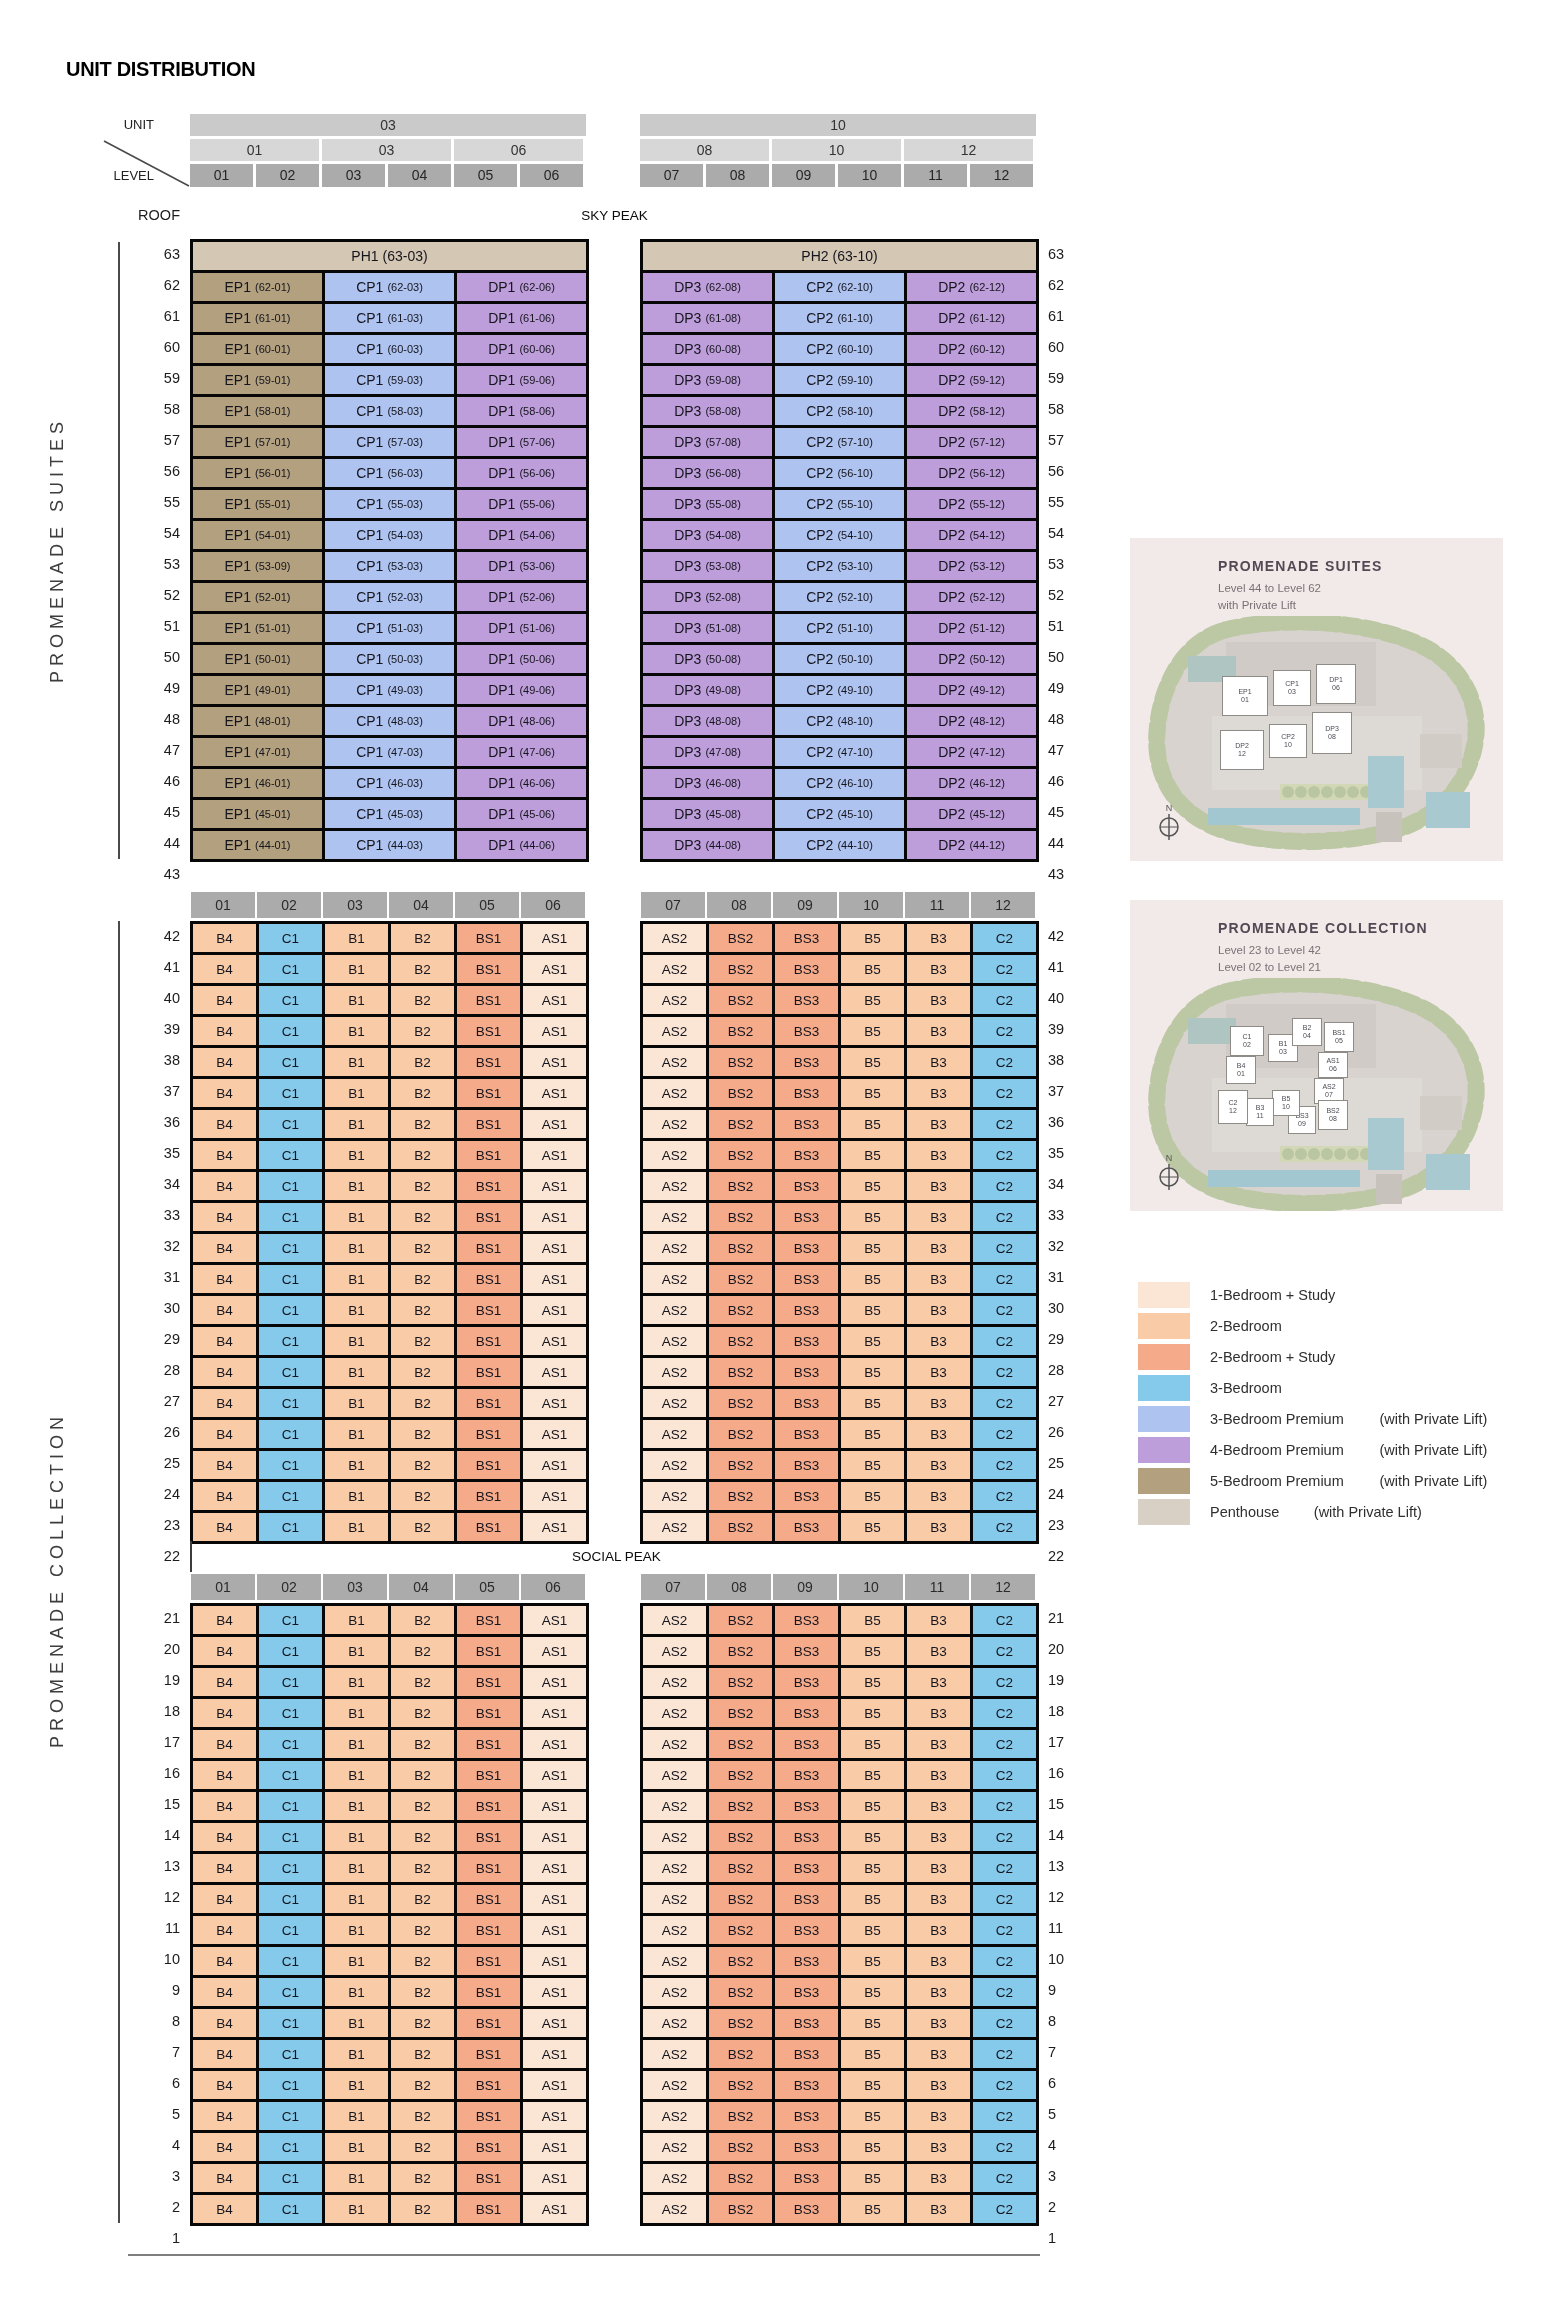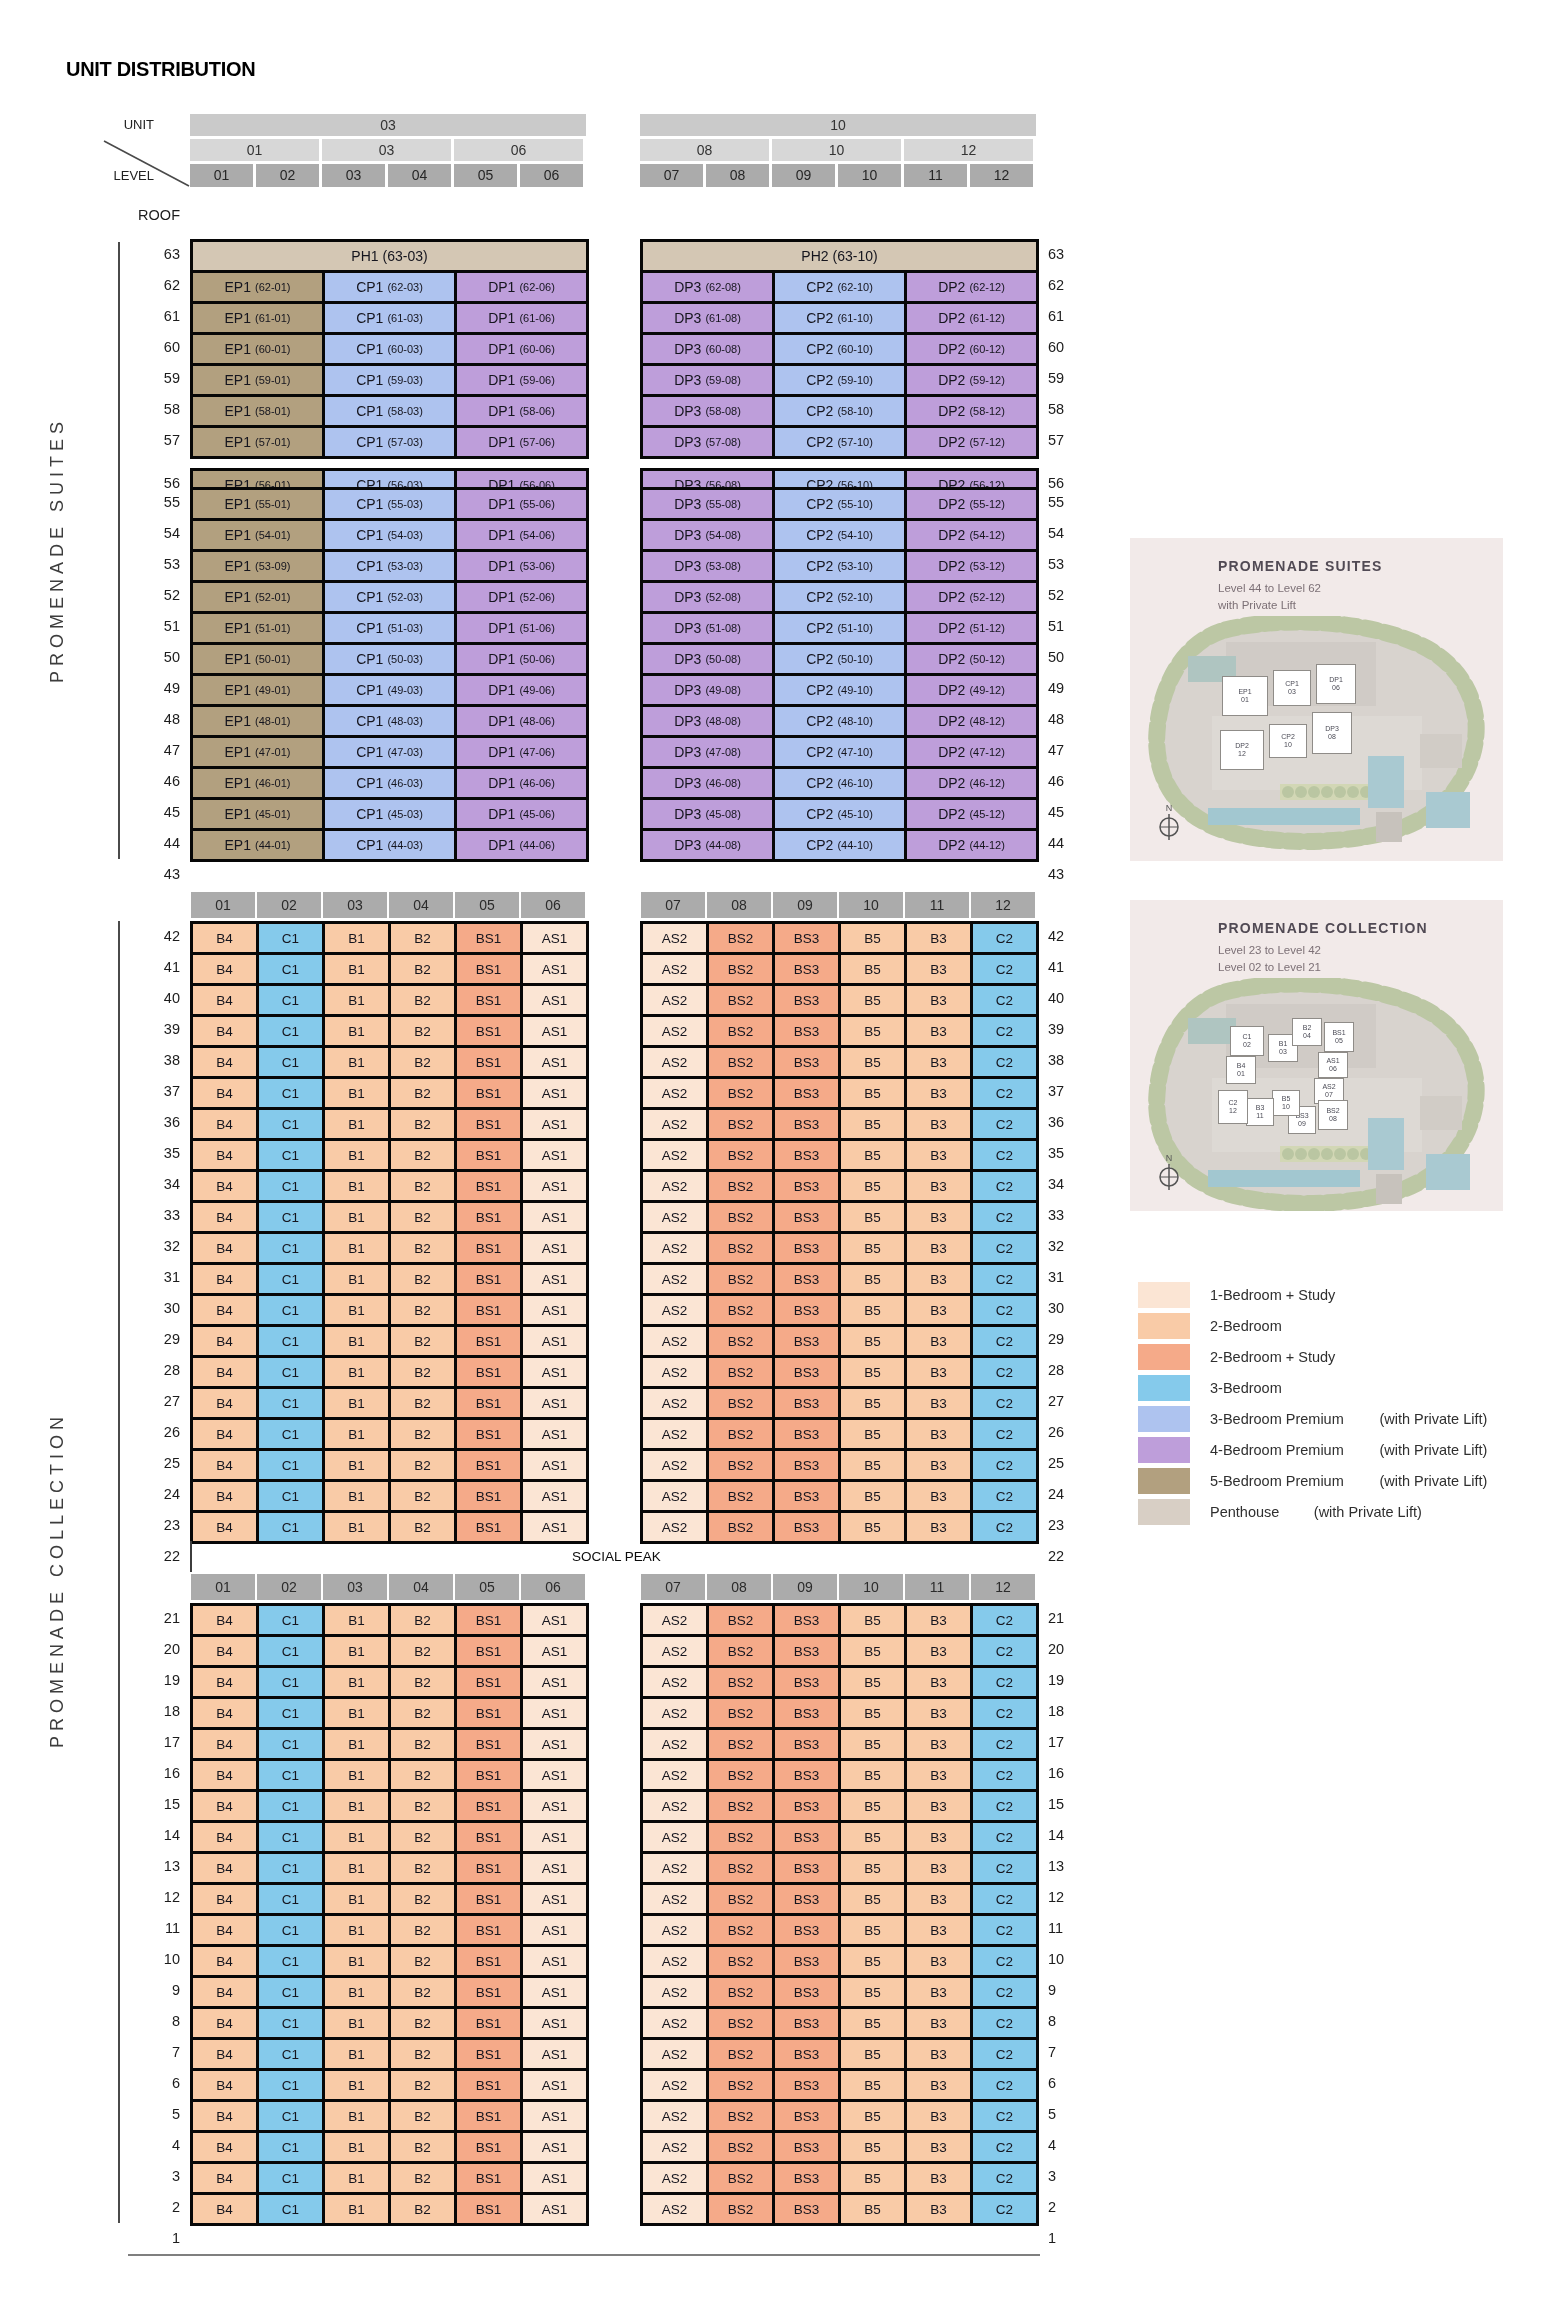--- a/index.html
+++ b/index.html
@@ -95,20 +95,21 @@
       <div class="band3" style="left: 450px;">07</div>
       <div class="band3" style="left: 516px;">08</div>
       <div class="band3" style="left: 582px;">09</div>
       <div class="band3" style="left: 648px;">10</div>
       <div class="band3" style="left: 714px;">11</div>
       <div class="band3" style="left: 780px;">12</div>
     </div>
 
   <div class="roofrow">
     <div class="lab">ROOF</div>
+    <div class="sep noline">SKY PEAK</div>
   </div>
 
   <div class="rows" id="rows">
       <div class="row" style="top: 0px;">
         <div class="lab">63</div>
         <div class="rlab">63</div>
         <div class="cell" style="left: 65px; width: 399px; background: rgb(212, 199, 180);">
           <div class="code">PH1 (63-03)</div>
         </div>
         <div class="cell" style="left: 515px; width: 399px; background: rgb(212, 199, 180);">
@@ -276,21 +277,21 @@
         </div>
         <div class="cell" style="left: 647px; width: 135px; background: rgb(174, 195, 239);">
           <div class="code">CP2</div>
           <div class="num">(57-10)</div>
         </div>
         <div class="cell" style="left: 779px; width: 135px; background: rgb(190, 158, 218);">
           <div class="code">DP2</div>
           <div class="num">(57-12)</div>
         </div>
       </div>
-      <div class="row" style="top: 217px; margin-top: 12px;">
+      <div class="row" style="top: 217px;">
         <div class="lab">56</div>
         <div class="rlab">56</div>
         <div class="cell" style="left: 65px; width: 135px; background: rgb(178, 160, 127);">
           <div class="code">EP1</div>
           <div class="num">(56-01)</div>
         </div>
         <div class="cell" style="left: 197px; width: 135px; background: rgb(174, 195, 239);">
           <div class="code">CP1</div>
           <div class="num">(56-03)</div>
         </div>

